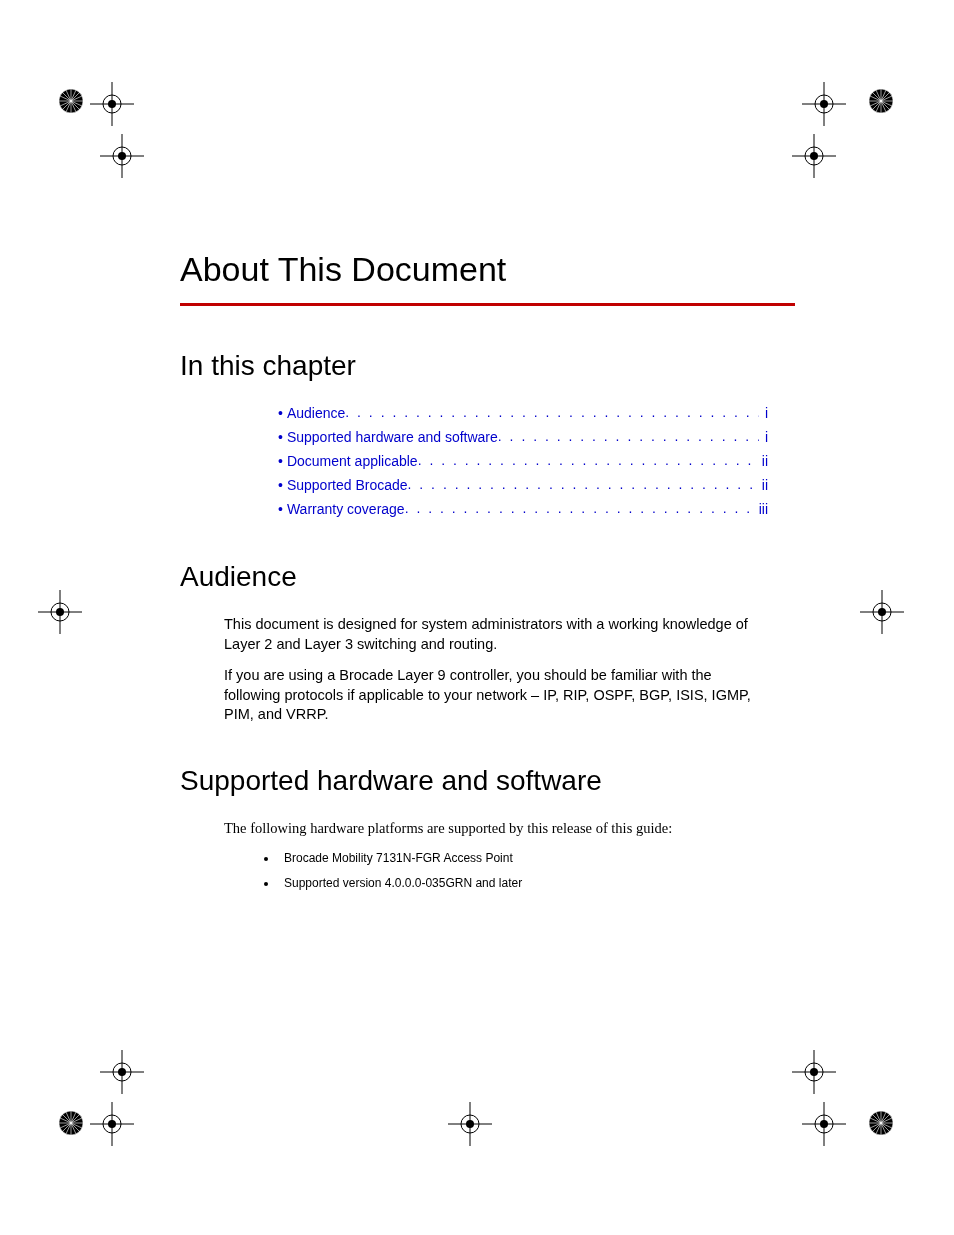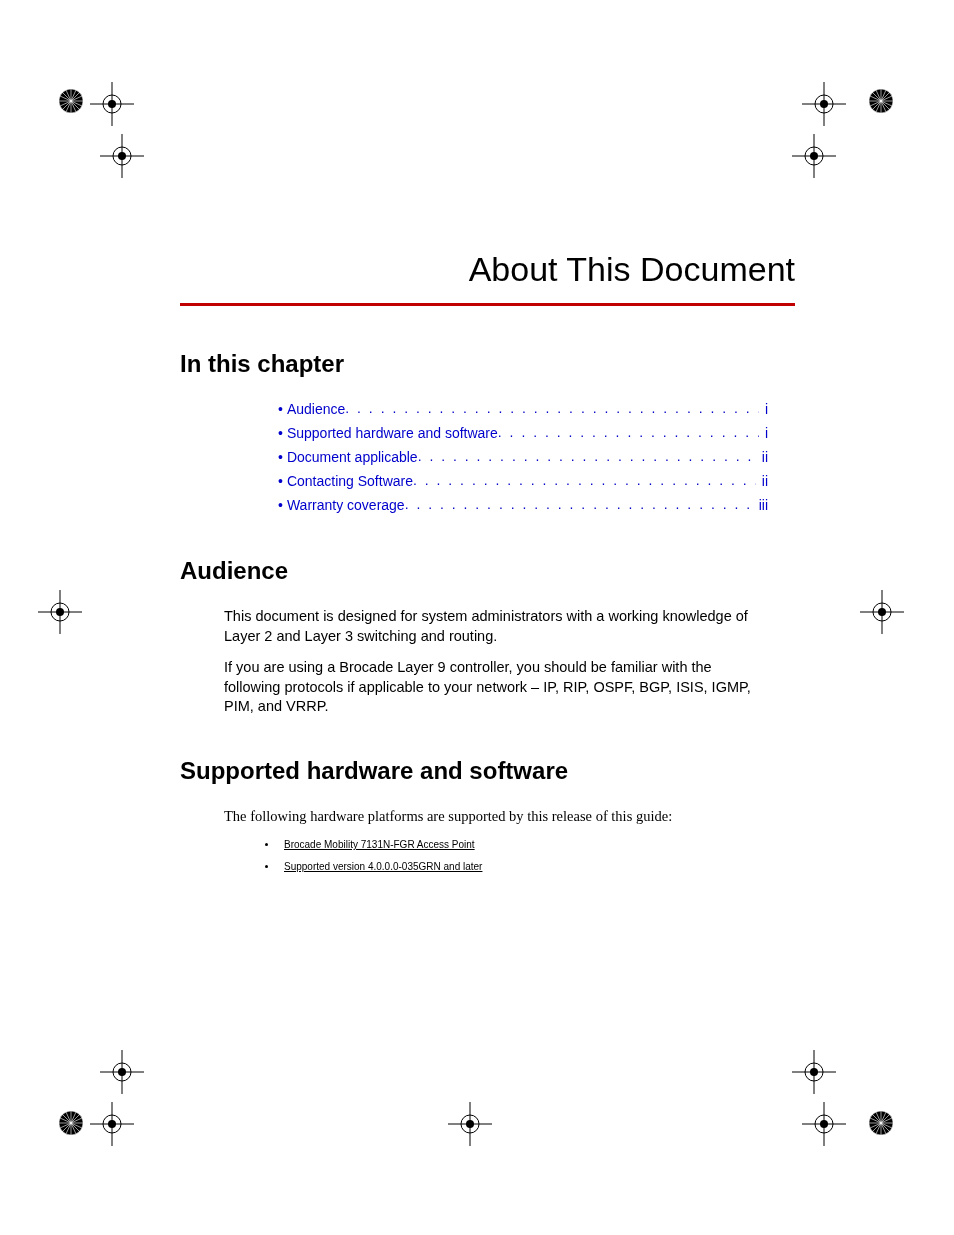--- a/index.html
+++ b/index.html
@@ -19,33 +19,32 @@
     top: 250px;
     width: 615px;
   }
   h1.doc-title {
     font-family: "Arial Narrow", Arial, sans-serif;
     font-stretch: condensed;
     font-weight: 400;
     font-size: 34px;
     margin: 0 0 14px 0;
     letter-spacing: 0px;
-    text-align: right;
   }
   .red-rule {
     height: 3px;
     background: #c00000;
     width: 615px;
     margin-bottom: 44px;
   }
   h2.section {
     font-family: "Arial Narrow", Arial, sans-serif;
     font-stretch: condensed;
-    font-weight: 700;
-    font-size: 24px;
+    font-weight: 400;
+    font-size: 28px;
     margin: 0 0 22px 0;
   }
   .toc {
     margin-left: 98px;
     width: 490px;
     margin-bottom: 44px;
   }
   .toc-row {
     display: flex;
     align-items: baseline;
@@ -90,24 +89,23 @@
   }
   .body-block p {
     margin: 0 0 12px 0;
   }
   ul.bullets {
     list-style: disc;
     margin: 4px 0 8px 0;
     padding-left: 54px;
   }
   ul.bullets li {
-    font-size: 10px;
+    font-size: 12px;
     margin-bottom: 4px;
     padding-left: 6px;
-    text-decoration: underline;
   }
   .intertext {
     margin: 4px 0 4px 0;
     font-family: Liberation Serif, serif;
   }
 
   
   .reg {
     position: absolute;
     width: 44px;
@@ -144,21 +142,21 @@
       <span class="toc-page">i</span>
     </div>
     <div class="toc-row">
       <span class="toc-bullet">•</span>
       <span class="toc-label">Document applicable</span>
       <span class="toc-dots"></span>
       <span class="toc-page">ii</span>
     </div>
     <div class="toc-row">
       <span class="toc-bullet">•</span>
-      <span class="toc-label">Contacting Software</span>
+      <span class="toc-label">Supported Brocade</span>
       <span class="toc-dots"></span>
       <span class="toc-page">ii</span>
     </div>
     <div class="toc-row">
       <span class="toc-bullet">•</span>
       <span class="toc-label">Warranty coverage</span>
       <span class="toc-dots"></span>
       <span class="toc-page">iii</span>
     </div>
   </div>

